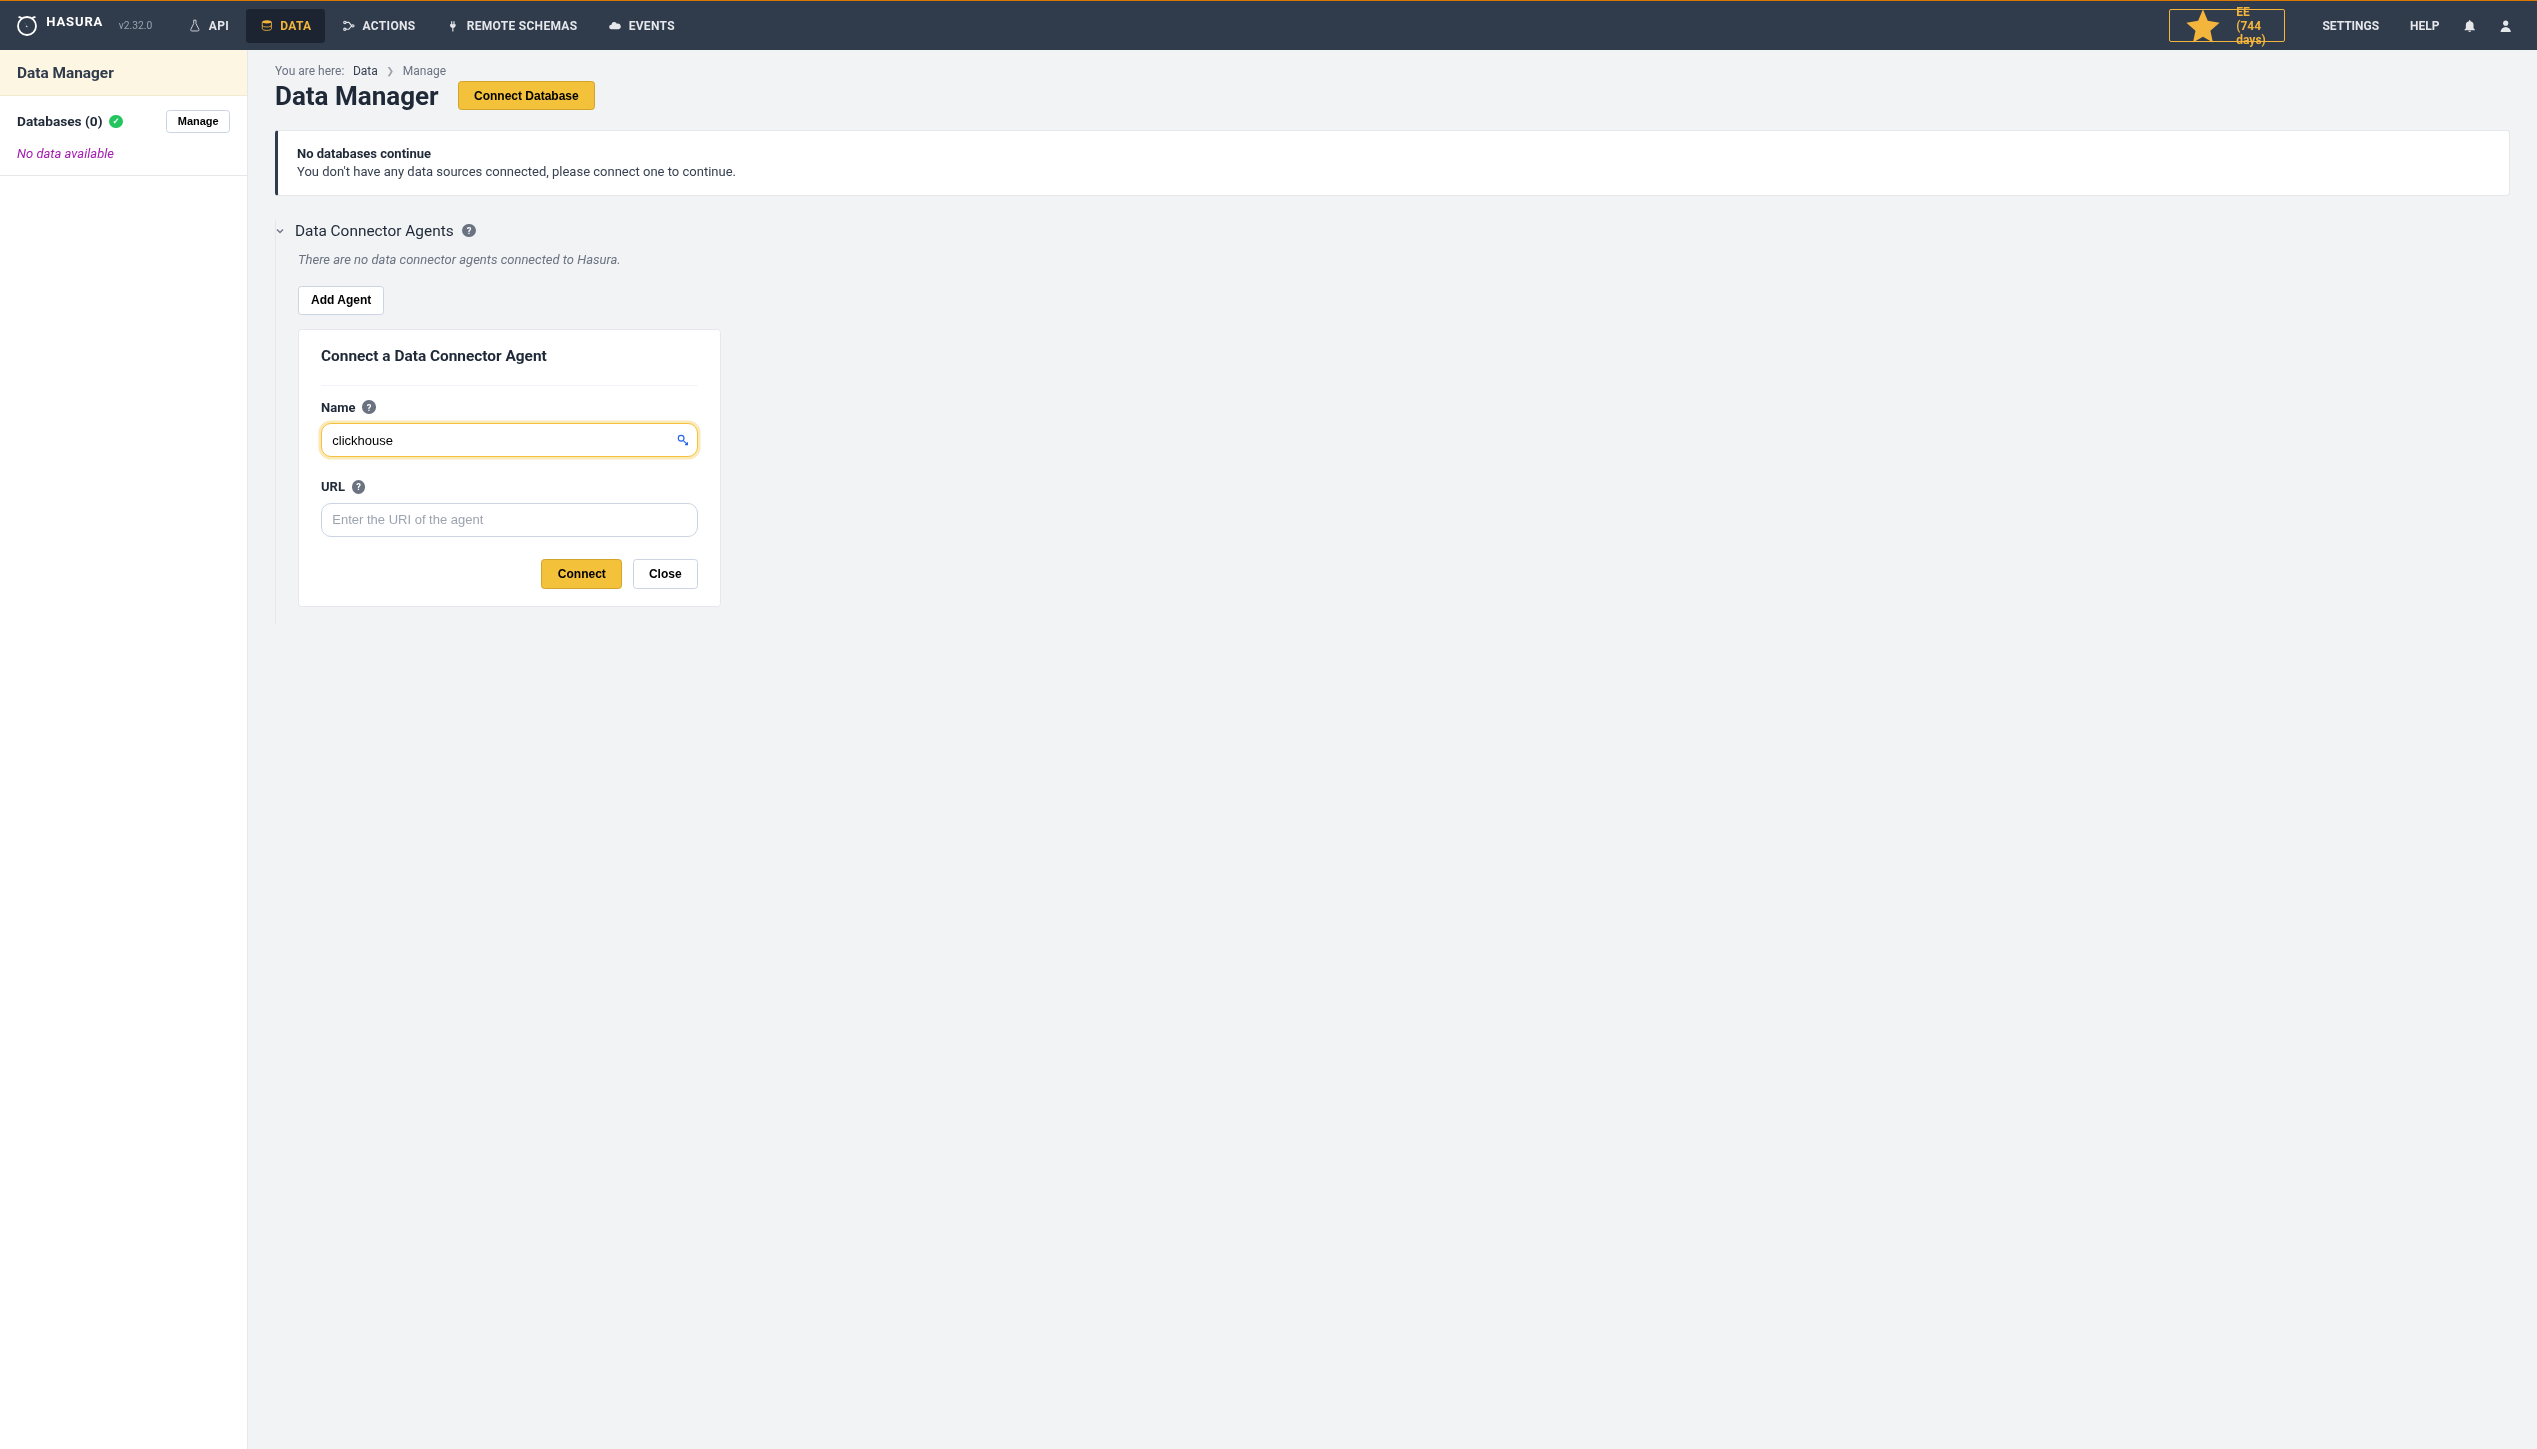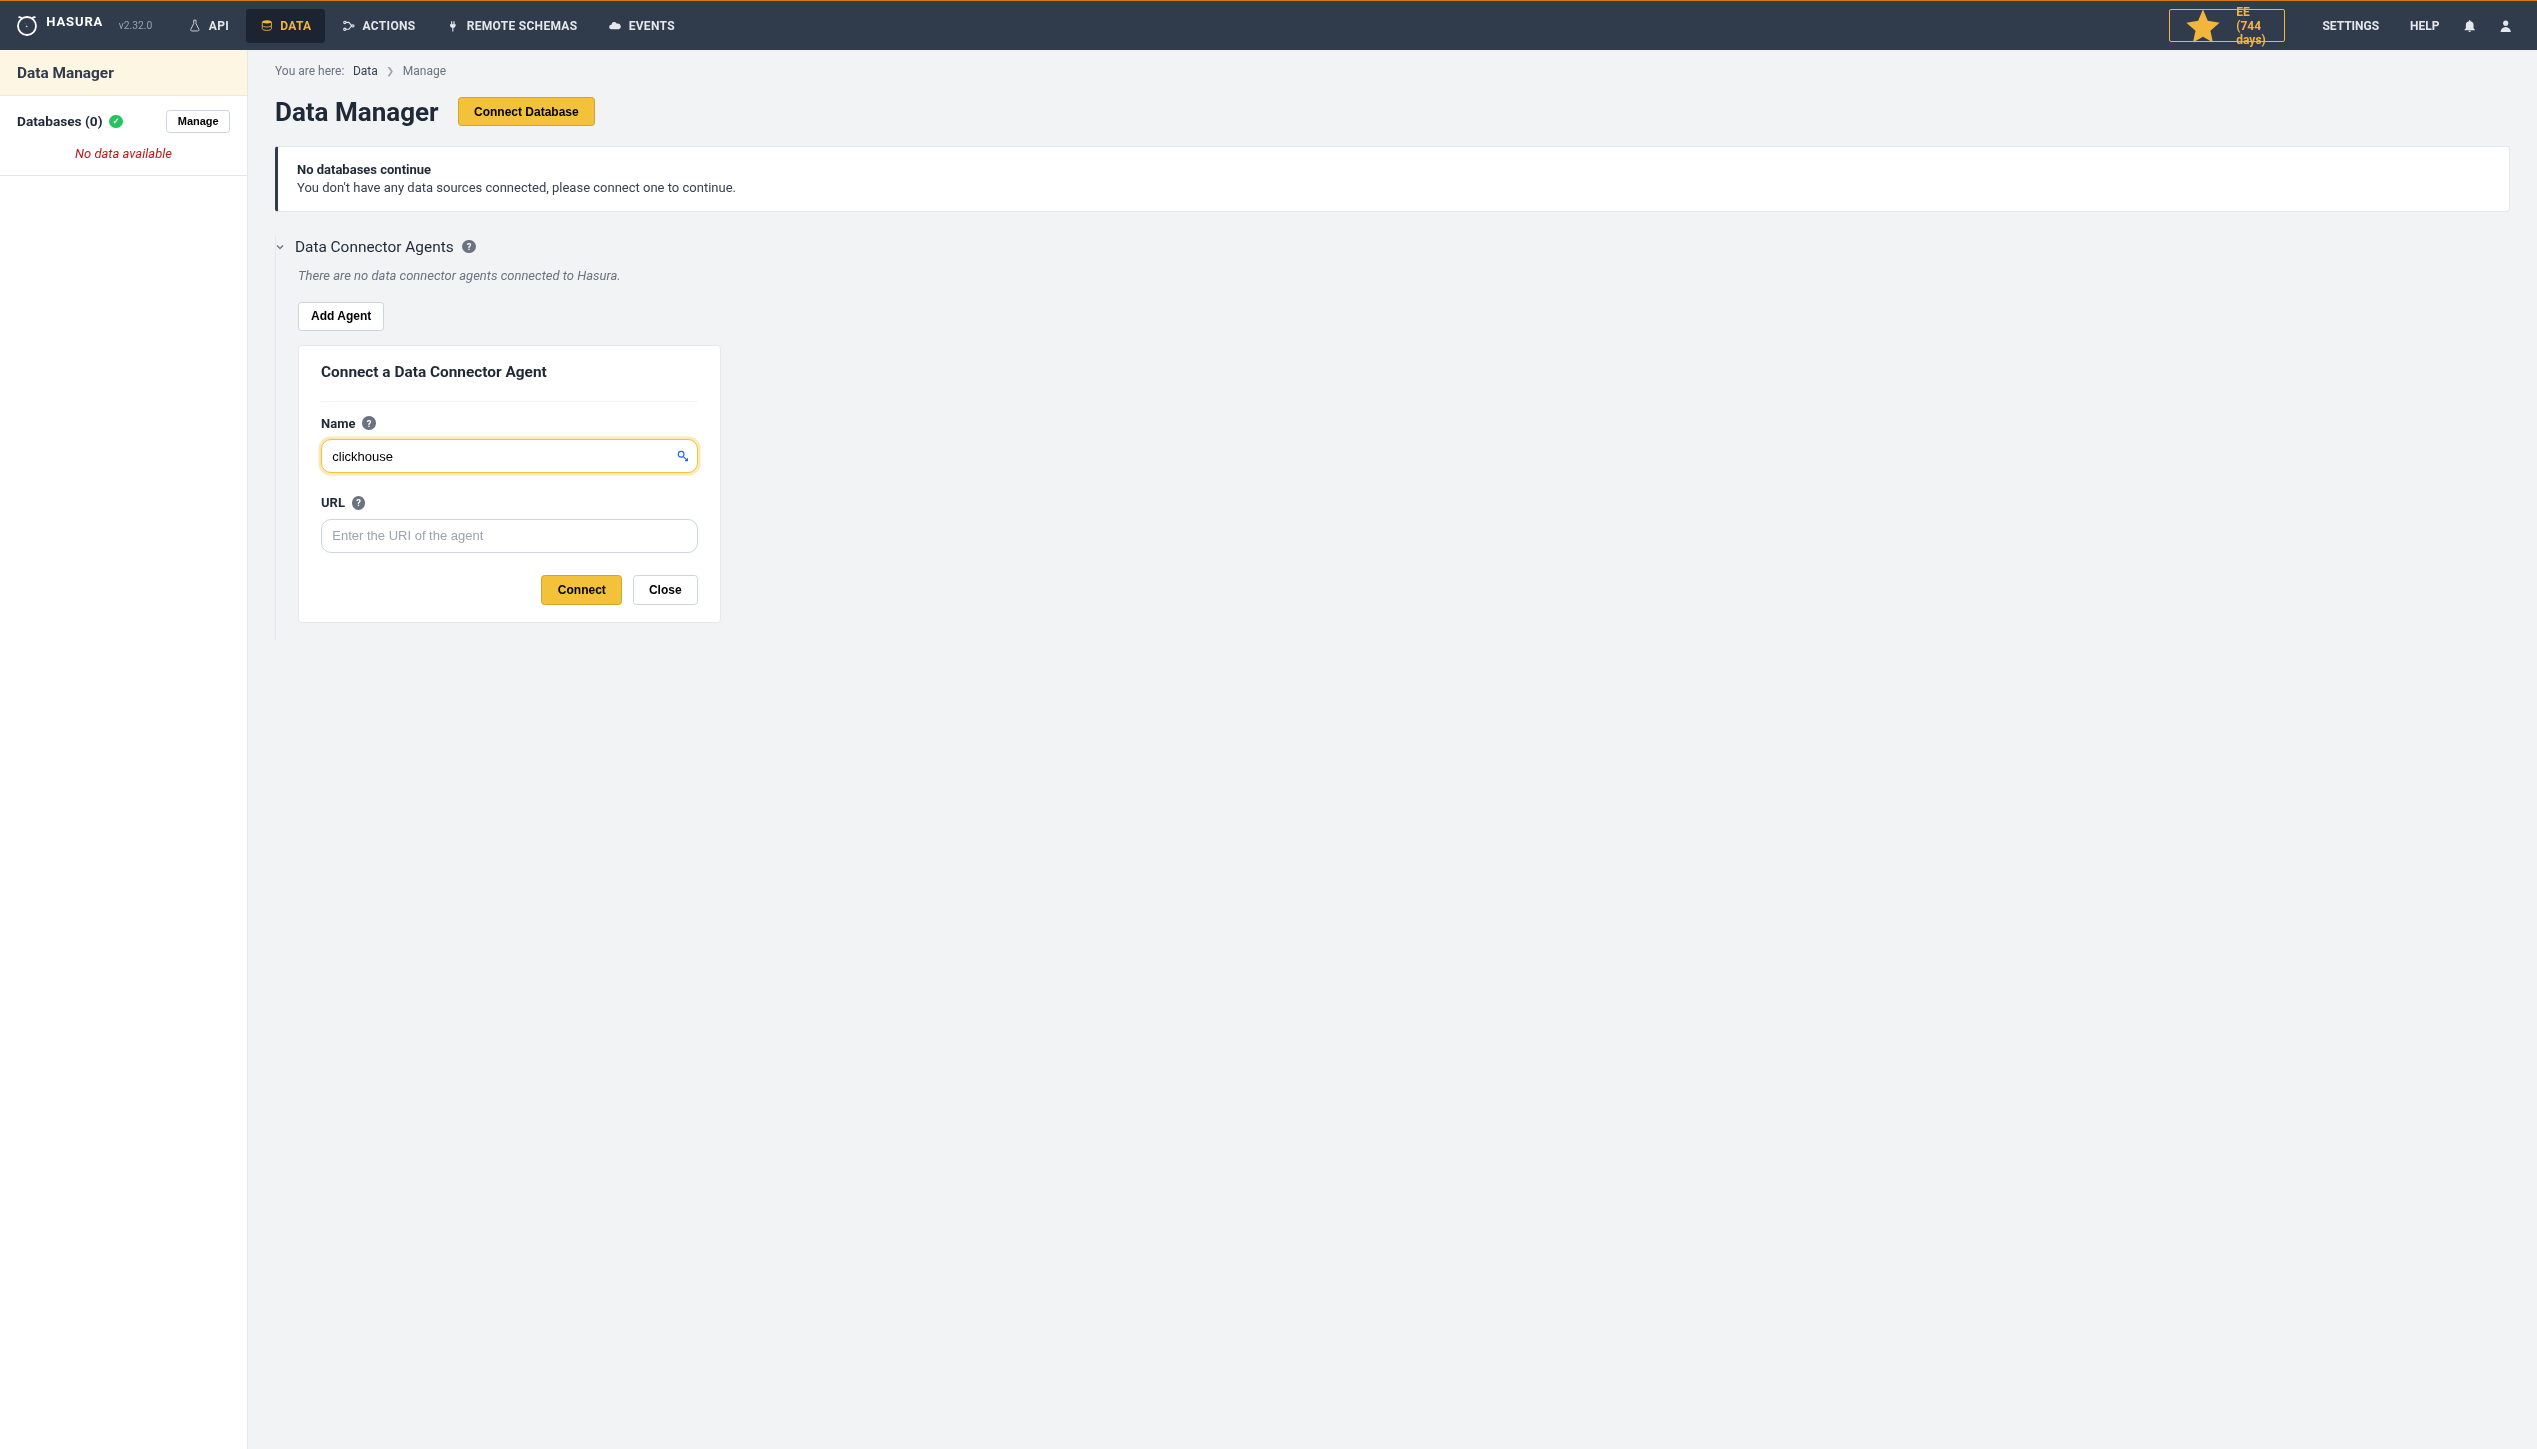--- a/index.html
+++ b/index.html
@@ -77,26 +77,26 @@
   .sidebar-db {
     padding: 13.7px 17px; display: flex; align-items: center;
     justify-content: space-between;
   }
   .sidebar-db-left { display: flex; align-items: center; gap: 6.8px; font-weight: 700; font-size: 13.7px; }
   .check-circle { width: 13.7px; height: 13.7px; border-radius: 50%; background: #22c55e; display: inline-flex; align-items: center; justify-content: center; color:#fff; font-size:8.6px; }
   .btn-small {
     padding: 4.3px 10.3px; background: #fff; border: 0.9px solid #cbd5e1;
     border-radius: 3.4px; font-size: 11px; font-weight: 600; cursor: pointer;
   }
-  .sidebar-empty { padding: 0 17px 13.7px; font-style: italic; color: #b91c1c; font-size: 13px; text-align: center; }
+  .sidebar-empty { padding: 0 17px 13.7px; font-style: italic; color: #a21caf; font-size: 13px; }
   .sidebar-divider { border-top: 0.9px solid #e5e7eb; }
 
   
   .main { flex: 1; overflow-y: auto; padding: 13.7px 27px 34px; }
-  .breadcrumb { display: flex; align-items: center; gap: 8.6px; font-size: 12px; color: #6b7280; margin-bottom: 19px; }
+  .breadcrumb { display: flex; align-items: center; gap: 8.6px; font-size: 12px; color: #6b7280; margin-bottom: 3px; }
   .breadcrumb .link { color: #374151; }
   .chev-right { font-size: 9.4px; color: #9ca3af; }
 
   .page-head { display: flex; align-items: center; gap: 19px; margin-bottom: 19px; }
   .page-title { font-size: 26px; font-weight: 700; color: #1f2937; }
   .btn-primary {
     background: #f3c13a; border: 0.9px solid #d1a52c;
     padding: 6.8px 15.4px; border-radius: 3.4px; font-weight: 600;
     font-size: 12px; cursor: pointer;
   }

